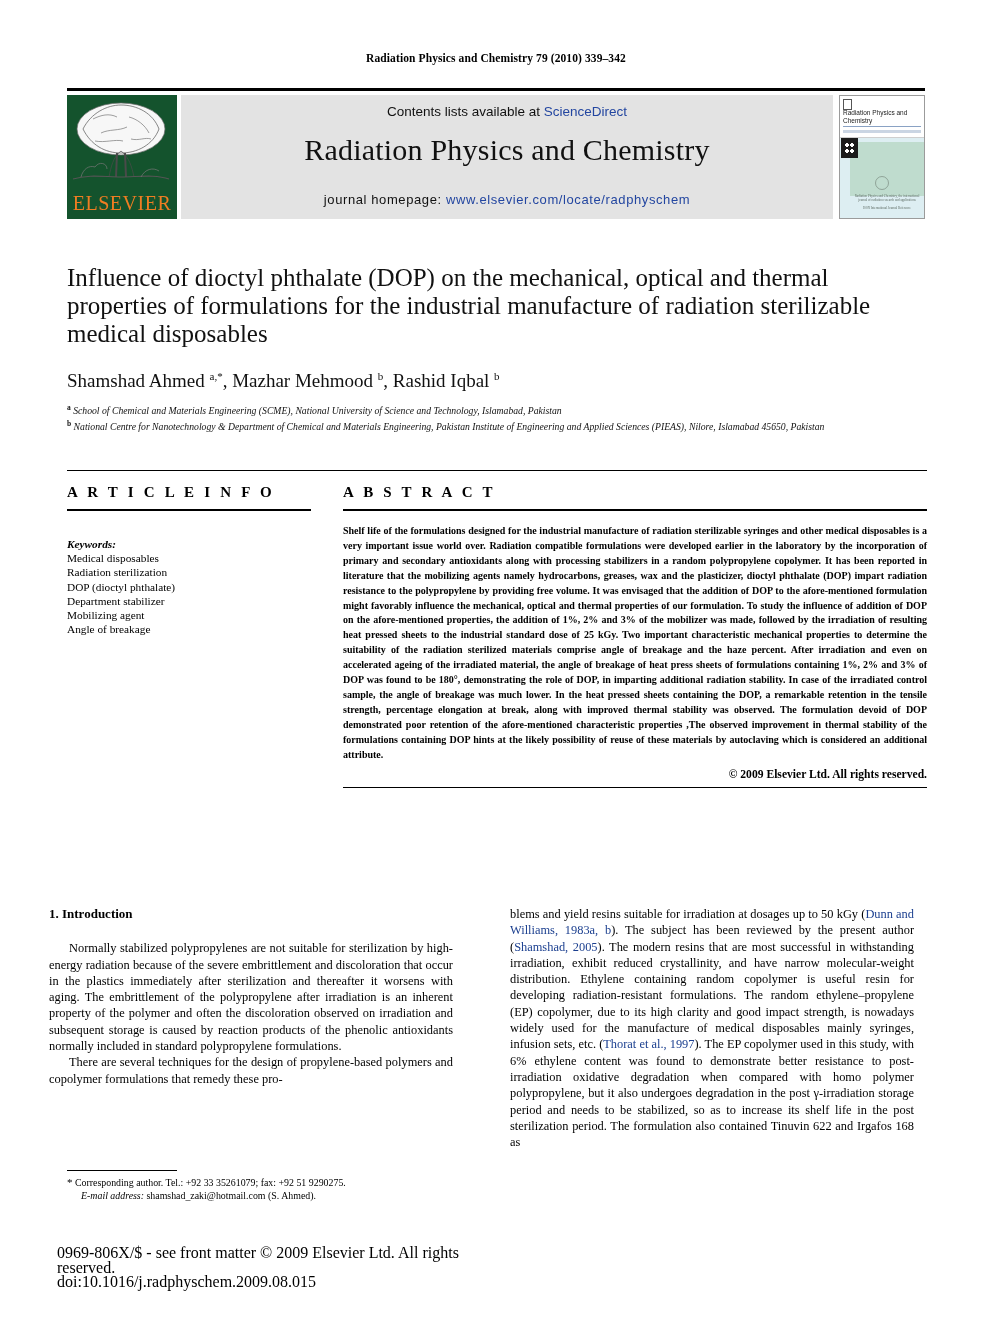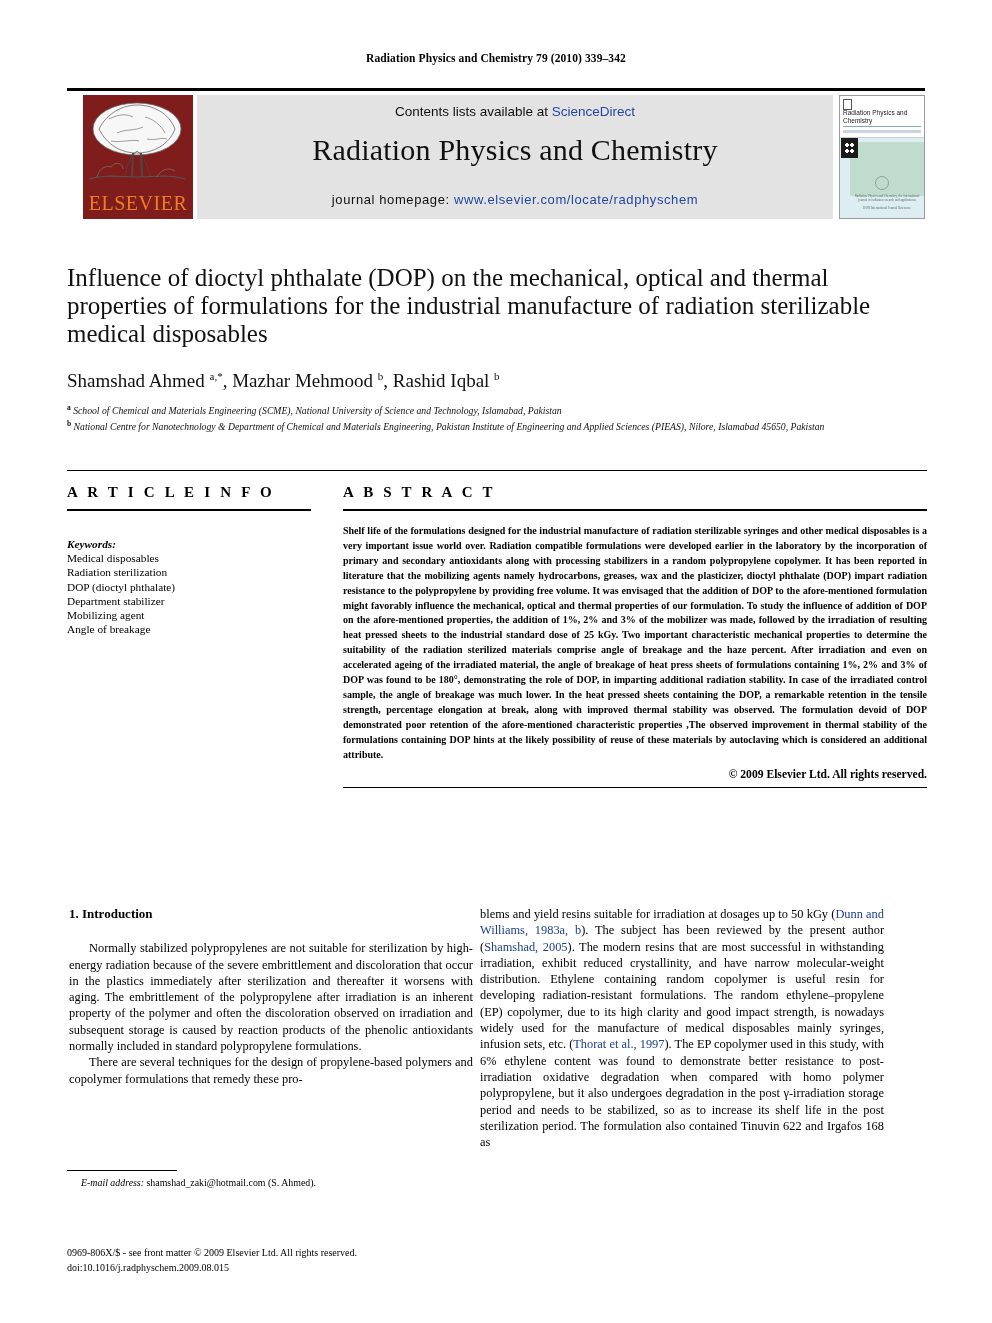--- a/index.html
+++ b/index.html
@@ -45,22 +45,21 @@
     width: 858px; height: 124px;
     display: flex;
     align-items: stretch;
   }
 
   
   .elsevier {
     width: 110px;
     flex: 0 0 110px;
     position: relative;
-    background: #7f1d1d;
-    margin-left: 16px;
+    background: #14532d;
   }
   .elsevier-tree {
     position: absolute;
     left: 4px; top: 4px;
     width: 100px; height: 86px;
   }
   .elsevier-word {
     position: absolute;
     left: 0; bottom: 4px;
     width: 110px;
@@ -285,22 +284,22 @@
 
   
   .body-col {
     position: absolute;
     top: 906px;
     width: 404px;
     font-size: 12.4px;
     line-height: 16.3px;
     text-align: justify;
   }
-  .col-left  { left: 69px; }
-  .col-right { left: 480px; }
+  .col-left  { left: 49px; }
+  .col-right { left: 510px; }
   .h2 {
     font-size: 13px;
     font-weight: bold;
     margin: 0 0 18px 0;
   }
   .body-col p { margin: 0; text-indent: 20px; }
   .ref { color: #1b3f8f; }
 
   
   .footnote-rule {
@@ -315,23 +314,23 @@
     width: 404px;
     font-size: 9.9px;
     line-height: 13.4px;
   }
   .footnote .indent { padding-left: 14px; display: block; }
   .footnote em { font-style: italic; }
   .footnote .star { font-size: 11px; }
 
   .issn {
     position: absolute;
-    left: 67px; top: 1246px;
+    left: 57px; top: 1246px;
     width: 460px;
-    font-size: 10px;
+    font-size: 16px;
     line-height: 14.5px;
   }
 </style>
 </head>
 <body>
 
 <div class="page">
 
   <div class="runhead">Radiation Physics and Chemistry 79 (2010) 339–342</div>
 
@@ -423,20 +422,21 @@
   </div>
 
   <div class="body-col col-right">
     <p style="text-indent:0">
       <span>blems and yield resins suitable for irradiation at dosages up to 50 kGy (</span><span class="ref">Dunn and Williams, 1983a, b</span><span>). The subject has been reviewed by the present author (</span><span class="ref">Shamshad, 2005</span><span>). The modern resins that are most successful in withstanding irradiation, exhibit reduced crystallinity, and have narrow molecular-weight distribution. Ethylene containing random copolymer is useful resin for developing radiation-resistant formulations. The random ethylene–propylene (EP) copolymer, due to its high clarity and good impact strength, is nowadays widely used for the manufacture of medical disposables mainly syringes, infusion sets, etc. (</span><span class="ref">Thorat et al., 1997</span><span>). The EP copolymer used in this study, with 6% ethylene content was found to demonstrate better resistance to post-irradiation oxidative degradation when compared with homo polymer polypropylene, but it also undergoes degradation in the post γ-irradiation storage period and needs to be stabilized, so as to increase its shelf life in the post sterilization period. The formulation also contained Tinuvin 622 and Irgafos 168 as</span>
     </p>
   </div>
 
   <div class="footnote-rule"></div>
   <div class="footnote">
+    <div><span class="star">*</span> <span>Corresponding author. Tel.: +92 33 35261079; fax: +92 51 9290275.</span></div>
     <span class="indent"><em>E-mail address:</em> <span>shamshad_zaki@hotmail.com (S. Ahmed).</span></span>
   </div>
 
   <div class="issn">
     <div>0969-806X/$ - see front matter © 2009 Elsevier Ltd. All rights reserved.</div>
     <div>doi:10.1016/j.radphyschem.2009.08.015</div>
   </div>
 
 </div>
 

